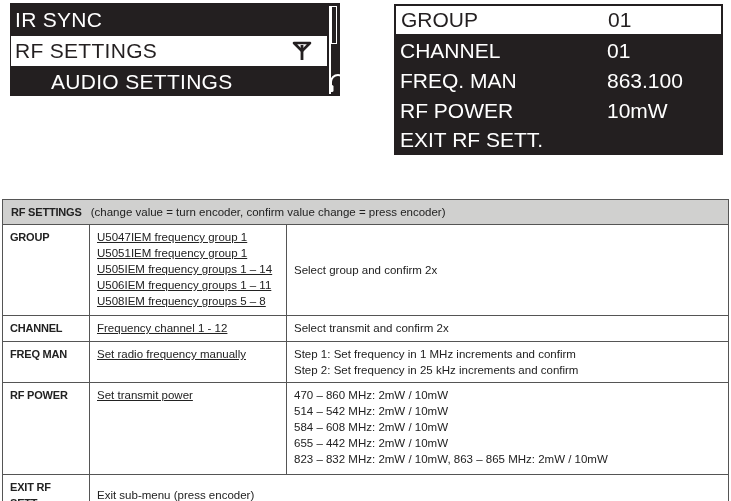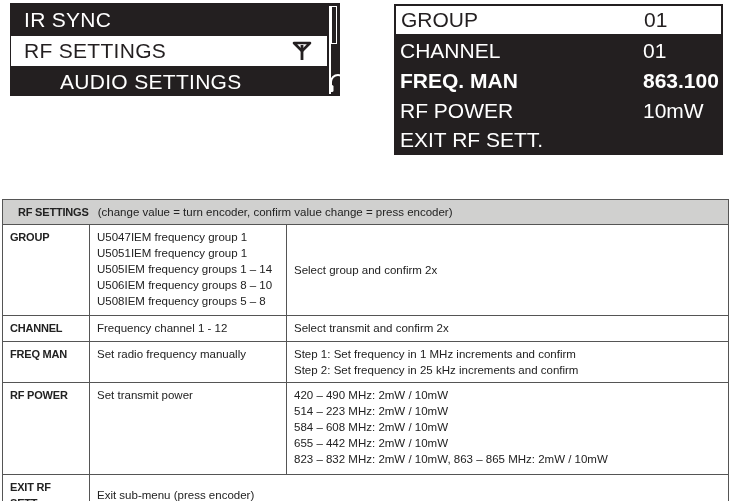--- a/index.html
+++ b/index.html
@@ -6,21 +6,21 @@
     html, body { width: 731px; height: 501px; background: #ffffff; overflow: hidden; }
     body { position: relative; font-family: "Liberation Sans", sans-serif; color: #1e1e1e; }
 
     
     .lcd1 {
       position: absolute; left: 10px; top: 3px; width: 330px; height: 93px;
       background: #231f20; border: 1px solid #231f20;
     }
     .lcd1 .row {
       position: absolute; left: 0; width: 316px; height: 30px;
-      display: flex; align-items: center; padding-left: 13px;
+      display: flex; align-items: center; padding-left: 4px;
       font-size: 21px; letter-spacing: 0.3px; color: #ffffff;
     }
     .lcd1 .row.selected { background: #ffffff; color: #231f20; }
     .lcd1 .row .icon { position: absolute; right: 14px; top: 4px; width: 22px; height: 22px; }
     .lcd1 .scrollbar {
       position: absolute; right: 2px; top: 2px; width: 8px; height: 88px;
       border-left: 2px solid #ffffff;
     }
     .lcd1 .scrollbar .thumb {
       position: absolute; left: 0; top: 0; width: 6px; height: 38px;
@@ -31,40 +31,40 @@
     .lcd2 {
       position: absolute; left: 394px; top: 4px; width: 329px; height: 151px;
       background: #231f20; border: 1px solid #231f20;
     }
     .lcd2 .row {
       position: absolute; left: 0; width: 327px; height: 30px;
       display: flex; align-items: center; padding-left: 5px;
       font-size: 21px; color: #ffffff;
     }
     .lcd2 .row.selected { background: #ffffff; color: #231f20; border: 1px solid #231f20; }
-    .lcd2 .row .val { position: absolute; left: 212px; margin-left: 36px; }
+    .lcd2 .row .val { position: absolute; left: 212px; }
 
     
     .tbl {
       position: absolute; left: 2px; top: 199px; width: 727px;
       border-collapse: collapse;
       font-family: "Liberation Sans", sans-serif;
       font-size: 11.5px; color: #222;
     }
     .tbl td {
       border: 1.5px solid #555;
       vertical-align: top;
       padding: 4px 7px;
       line-height: 16px;
     }
-    .tbl .head td { background: #d0d0cf; padding: 4px 15px; height: 24px; vertical-align: middle; }
+    .tbl .head td { background: #d0d0cf; padding: 4px 8px; height: 24px; vertical-align: middle; }
     .tbl .head .title { font-weight: bold; font-size: 11px; letter-spacing: -0.2px; margin-right: 6px; }
     .tbl .name { font-weight: bold; font-size: 11px; letter-spacing: -0.2px; }
     .tbl .c1 { width: 87px; }
-    .tbl .c2 { width: 197px; }
+    .tbl .c2 { width: 197px; text-decoration: underline; }
     .tbl .mid { vertical-align: middle; margin-left: 44px; }
     .line { display: block; }
     .tbl tr.r-group td { height: 91px; }
     .tbl tr.r-channel td { height: 26px; }
     .tbl tr.r-freq td { height: 40px; }
     .tbl tr.r-power td { height: 92px; }
     .tbl tr.r-exit td { height: 28px; vertical-align: middle; }
   </style>
 </head>
 <body>
@@ -95,21 +95,21 @@
 
 <div class="lcd2">
   <div class="row selected" style="top:0px;">
     <span>GROUP</span>
     <span class="val">01</span>
   </div>
   <div class="row" style="top:31px;">
     <span>CHANNEL</span>
     <span class="val">01</span>
   </div>
-  <div class="row" style="top:61px;font-weight:bold;">
+  <div class="row" style="top:61px;">
     <span>FREQ. MAN</span>
     <span class="val">863.100</span>
   </div>
   <div class="row" style="top:91px;">
     <span>RF POWER</span>
     <span class="val">10mW</span>
   </div>
   <div class="row" style="top:120px;">
     <span>EXIT RF SETT.</span>
   </div>
@@ -122,21 +122,21 @@
       <span class="title">RF SETTINGS</span>
       <span>(change value = turn encoder, confirm value change = press encoder)</span>
     </td>
   </tr>
   <tr class="r-group">
     <td class="c1 name">GROUP</td>
     <td class="c2">
       <span class="line">U5047IEM frequency group 1</span>
       <span class="line">U5051IEM frequency group 1</span>
       <span class="line">U505IEM frequency groups 1 – 14</span>
-      <span class="line">U506IEM frequency groups 8 – 10</span>
+      <span class="line">U506IEM frequency groups 1 – 11</span>
       <span class="line">U508IEM frequency groups 5 – 8</span>
     </td>
     <td class="mid">
       <span class="line">Select group and confirm 2x</span>
     </td>
   </tr>
   <tr class="r-channel">
     <td class="c1 name">CHANNEL</td>
     <td class="c2">
       <span class="line">Frequency channel 1 - 12</span>
@@ -154,22 +154,22 @@
       <span class="line">Step 1: Set frequency in 1 MHz increments and confirm</span>
       <span class="line">Step 2: Set frequency in 25 kHz increments and confirm</span>
     </td>
   </tr>
   <tr class="r-power">
     <td class="c1 name">RF POWER</td>
     <td class="c2">
       <span class="line">Set transmit power</span>
     </td>
     <td>
-      <span class="line">420 – 490 MHz: 2mW / 10mW</span>
-      <span class="line">514 – 223 MHz: 2mW / 10mW</span>
+      <span class="line">470 – 860 MHz: 2mW / 10mW</span>
+      <span class="line">514 – 542 MHz: 2mW / 10mW</span>
       <span class="line">584 – 608 MHz: 2mW / 10mW</span>
       <span class="line">655 – 442 MHz: 2mW / 10mW</span>
       <span class="line">823 – 832 MHz: 2mW / 10mW, 863 – 865 MHz: 2mW / 10mW</span>
     </td>
   </tr>
   <tr class="r-exit">
     <td class="c1 name">EXIT RF SETT.</td>
     <td colspan="2">
       <span class="line">Exit sub-menu (press encoder)</span>
     </td>

